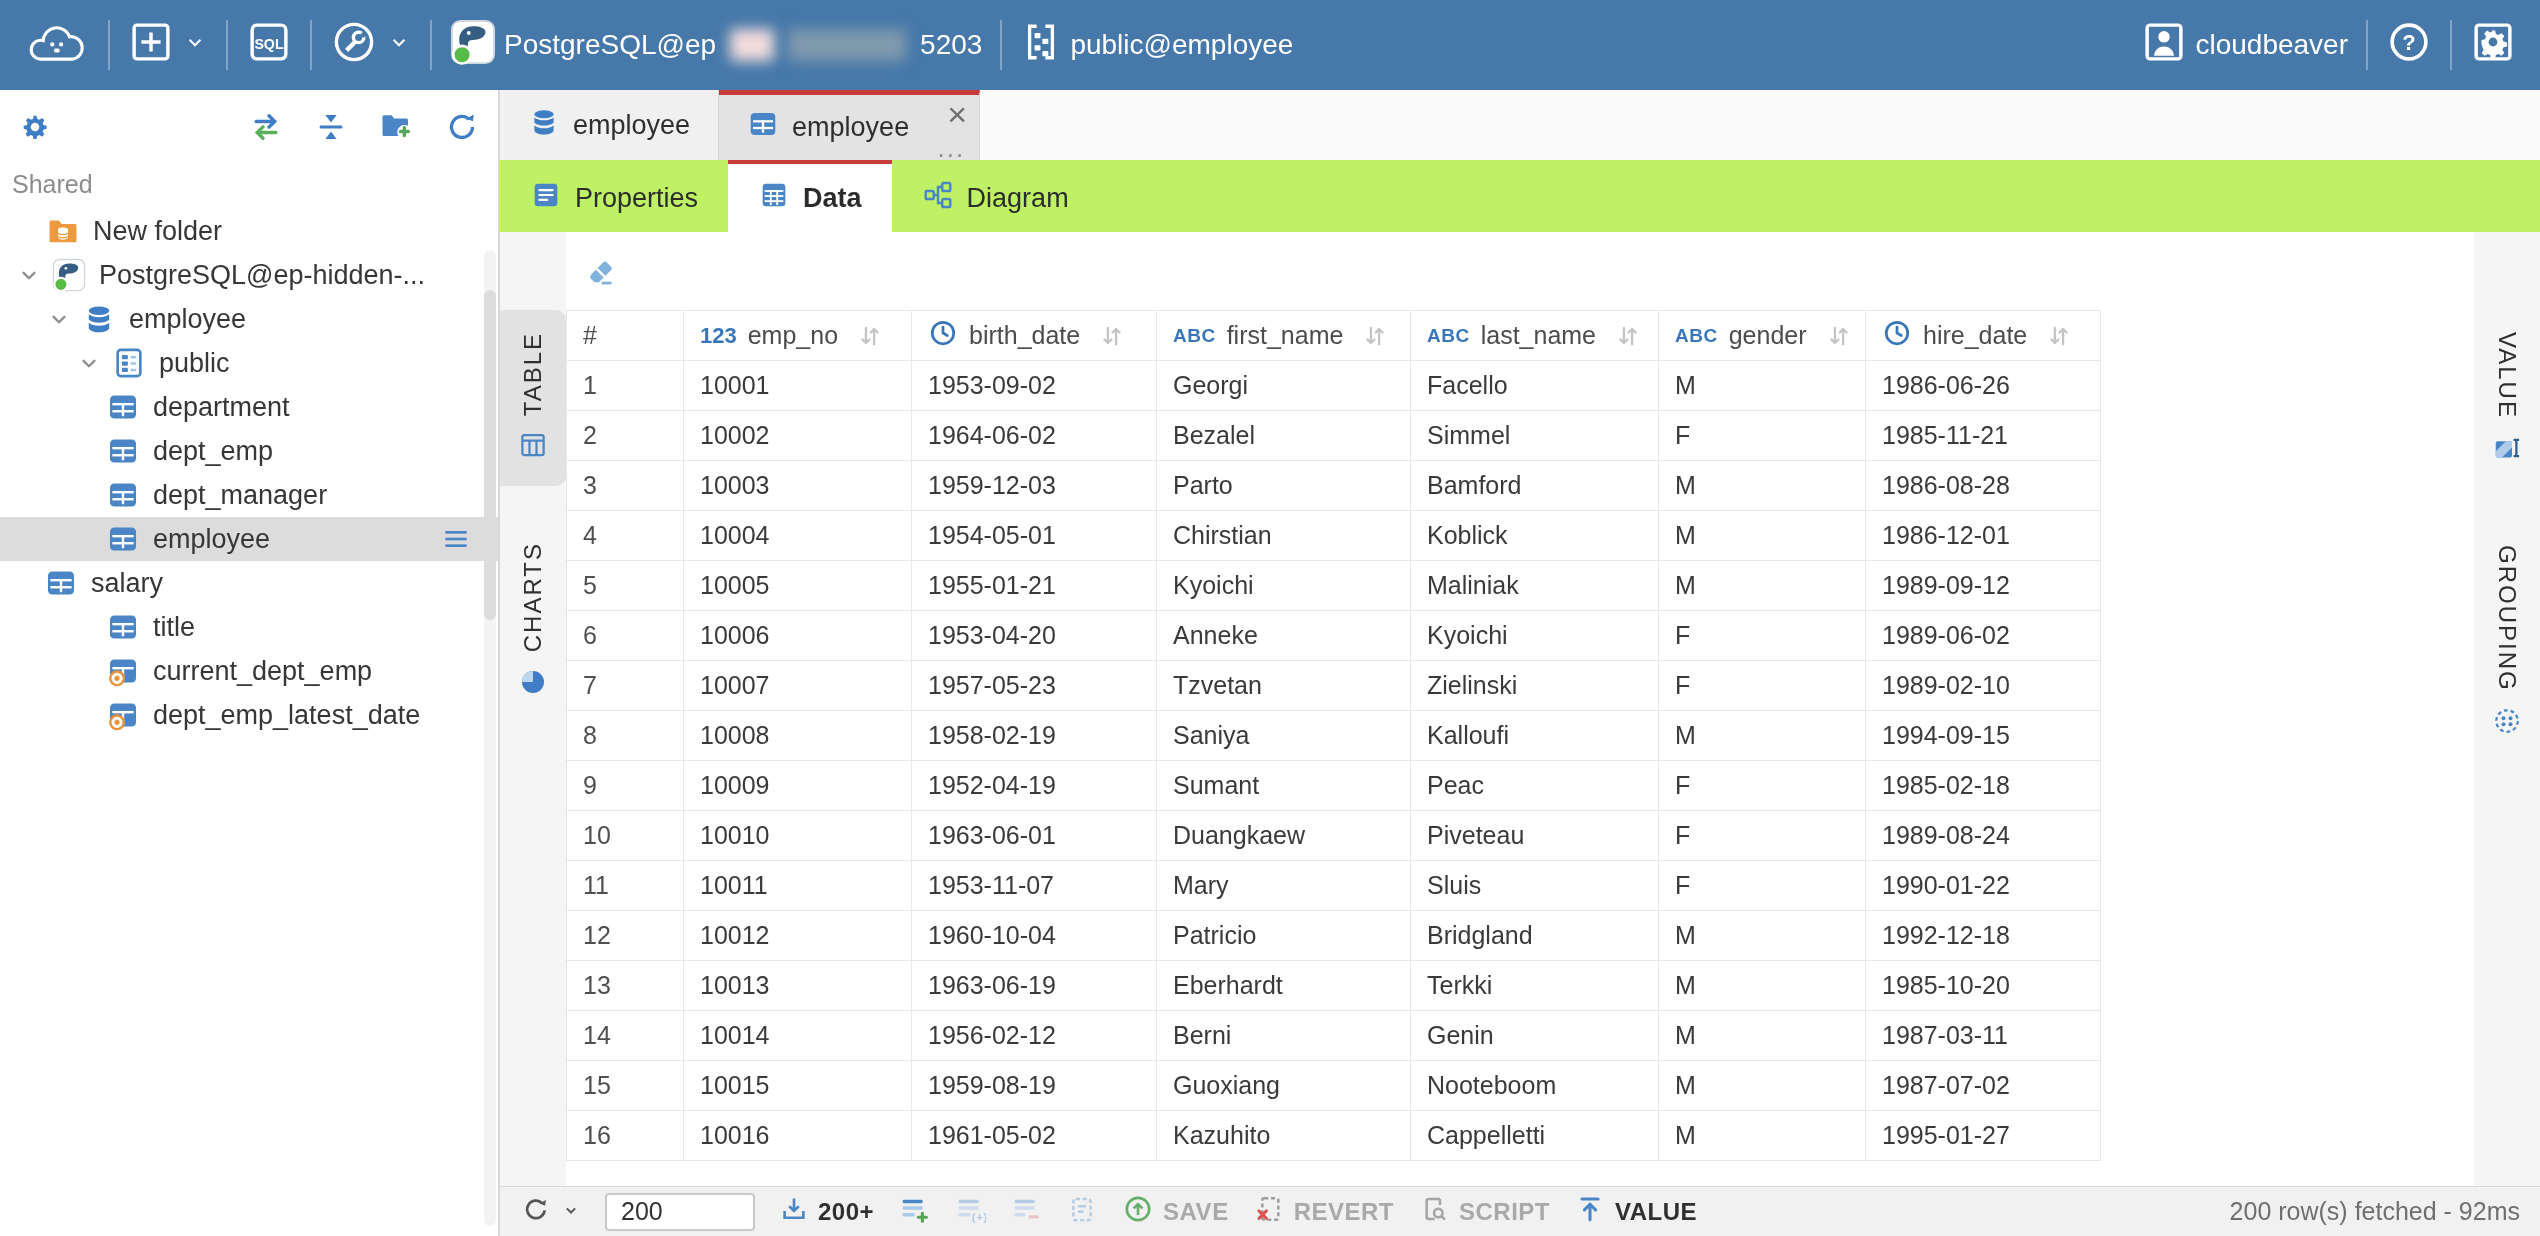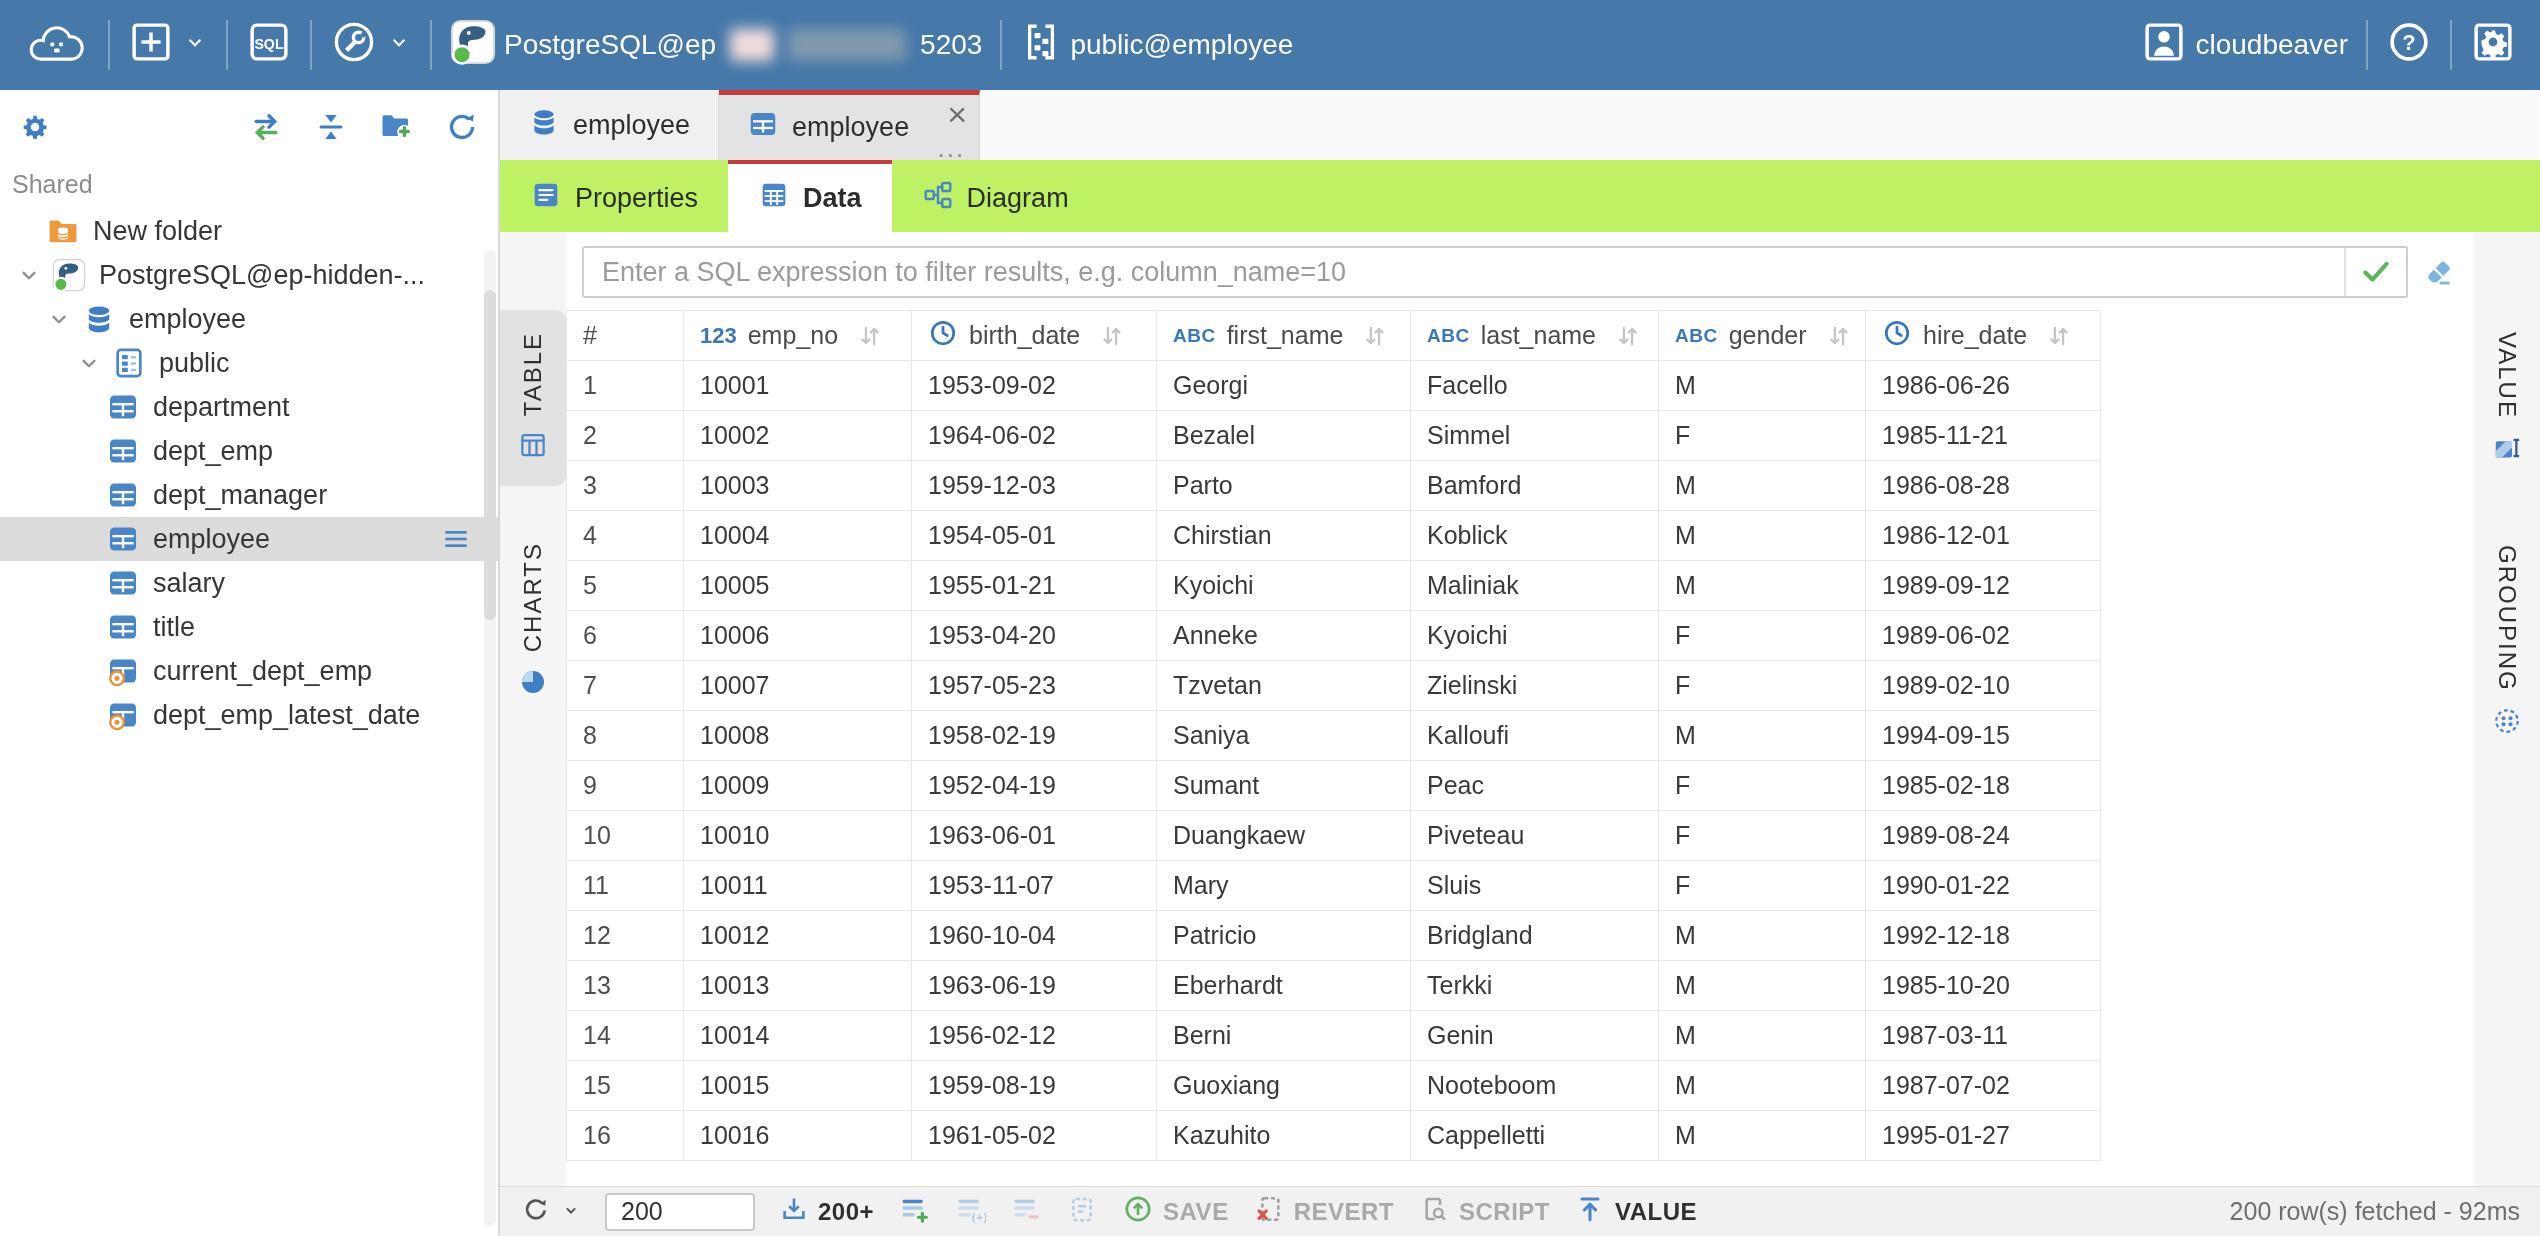--- a/index.html
+++ b/index.html
@@ -347,21 +347,21 @@
             </span>
             <span class="tree-label">employee</span>
             <span class="tree-menu">
               <svg width="32" height="32" viewBox="0 0 24 24" stroke="#4a86c6" stroke-width="2">
                 <line x1="4" y1="7" x2="20" y2="7"></line>
                 <line x1="4" y1="12" x2="20" y2="12"></line>
                 <line x1="4" y1="17" x2="20" y2="17"></line>
               </svg>
             </span>
           </div>
-          <div class="tree-row" style="padding-left: 106px;">
+          <div class="tree-row" style="padding-left: 44px;">
             <span class="tree-icon">
               <svg width="34" height="34" viewBox="0 0 24 24">
                 <rect x="2.8" y="3.8" width="18.4" height="16.4" rx="3" fill="#4a86c6"></rect>
                 <g stroke="#fff" stroke-width="1.7">
                   <line x1="4.5" y1="10" x2="19.5" y2="10"></line>
                   <line x1="4.5" y1="15" x2="19.5" y2="15"></line>
                   <line x1="12" y1="10" x2="12" y2="18.5"></line>
                 </g>
               </svg>
             </span>
@@ -492,28 +492,20 @@
             <span class="vlabel">CHARTS</span>
             <span><svg width="30" height="30" viewBox="0 0 24 24">
                   <circle cx="12" cy="12" r="8.8" fill="#3f7ec4"></circle>
                   <path d="M12 12V3.2A8.8 8.8 0 0 0 3.2 12z" fill="#bcd7ee"></path>
                 </svg></span>
           </div>
         </div>
 
         <div class="datapane">
           <div class="filter-row">
-            <div class="filter-box">
-              <input class="filter-input" placeholder="Enter a SQL expression to filter results, e.g. column_name=10" style="">
-              <button class="filter-apply">
-                <span><svg width="34" height="34" viewBox="0 0 24 24" fill="none" stroke="#61b364" stroke-width="3" stroke-linecap="round" stroke-linejoin="round">
-                      <path d="M4.5 13l5 5L19.5 7"></path>
-                    </svg></span>
-              </button>
-            </div>
             <button class="filter-clear">
               <span><svg width="34" height="34" viewBox="0 0 24 24" fill="none">
                     <path d="M5 14.5L13.5 6a1.8 1.8 0 0 1 2.6 0l2.9 2.9a1.8 1.8 0 0 1 0 2.6L10.5 20H7.4L5 17.6a1.8 1.8 0 0 1 0-2.6z" fill="#7fb3dc"></path>
                     <path d="M9 10.5l5.5 5.5" stroke="#fff" stroke-width="1.6"></path>
                     <path d="M12.5 20.5h7" stroke="#7fb3dc" stroke-width="2"></path>
                   </svg></span>
             </button>
           </div>
           <div class="gridwrap">
             <table id="grid">

